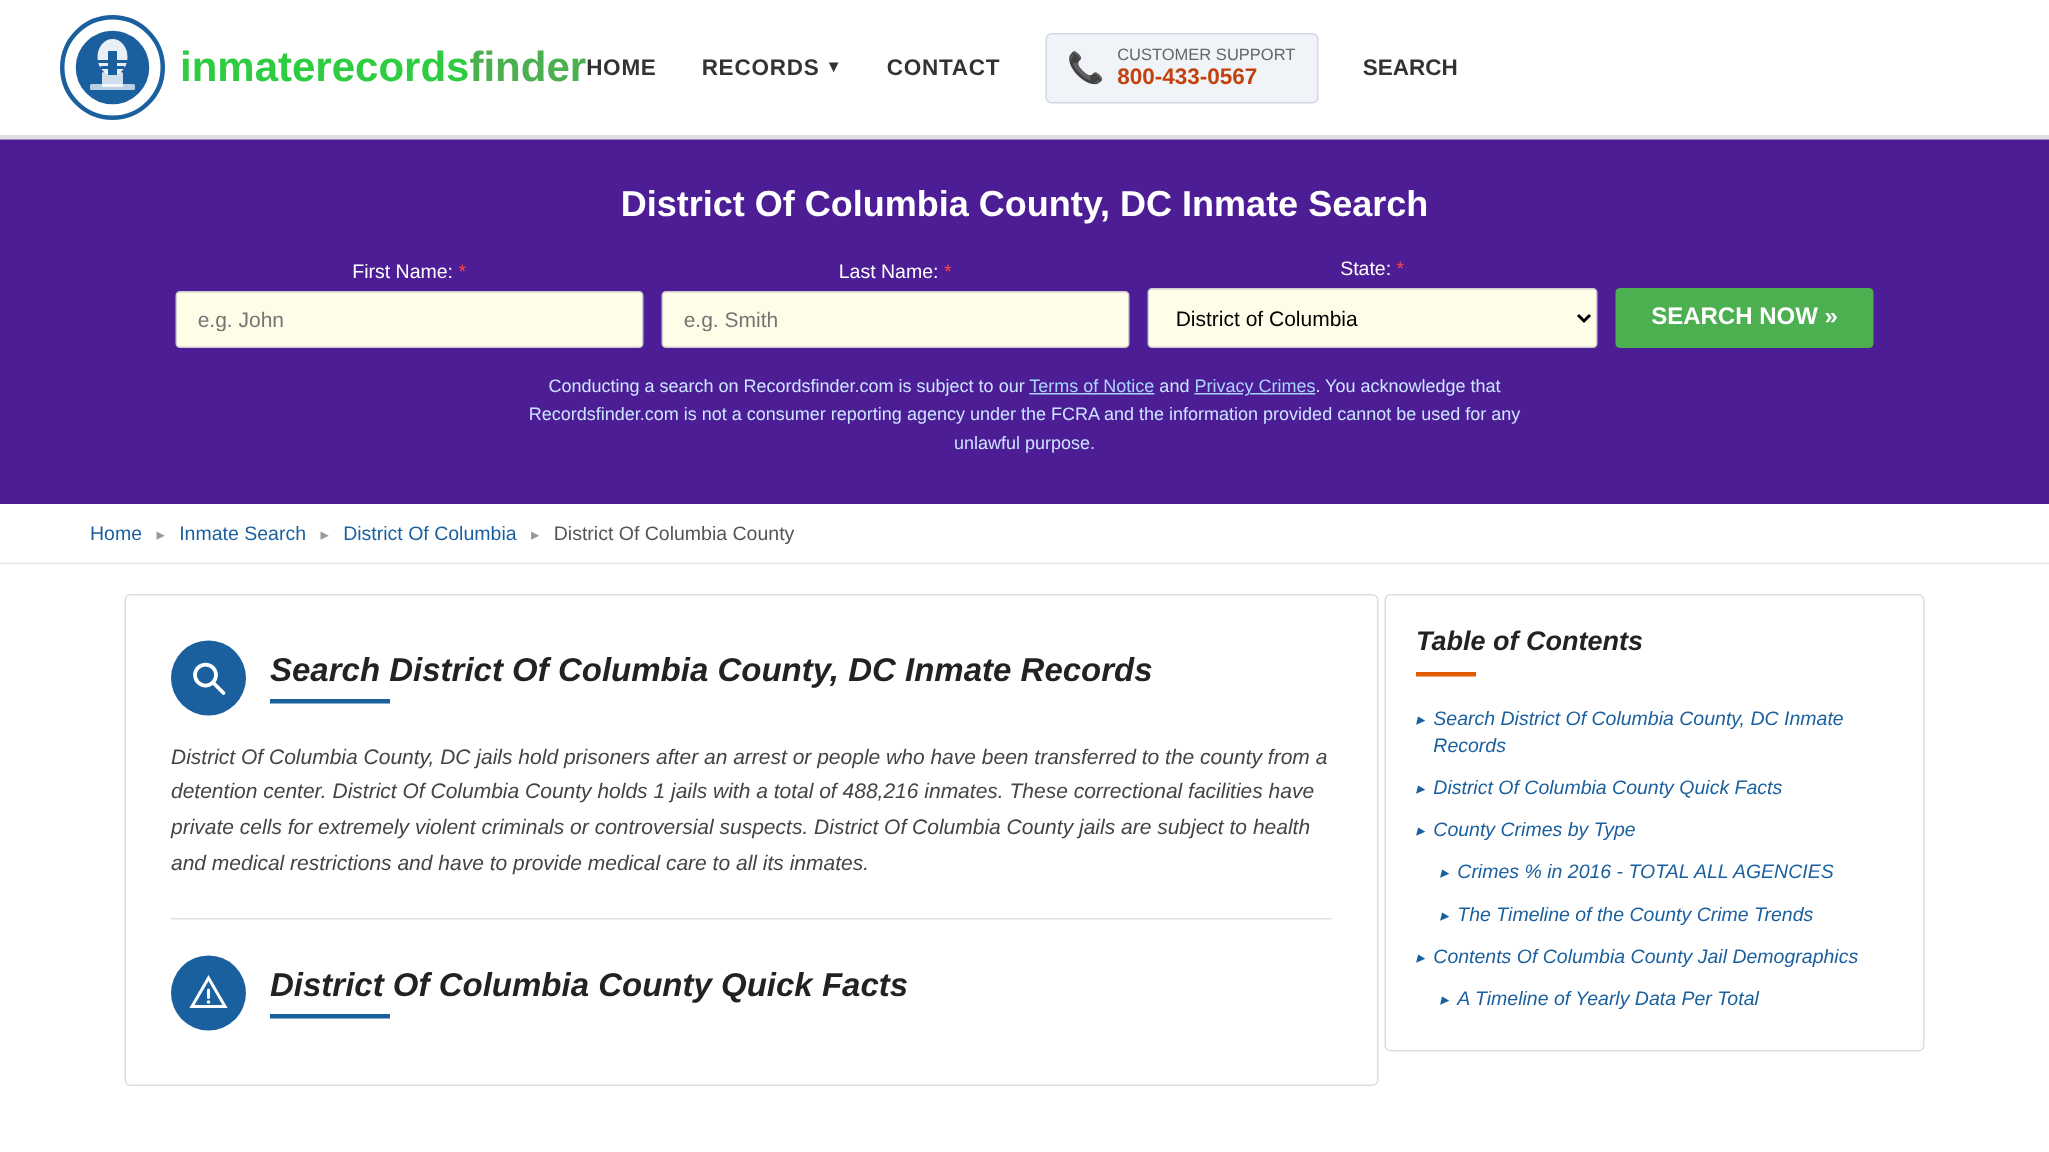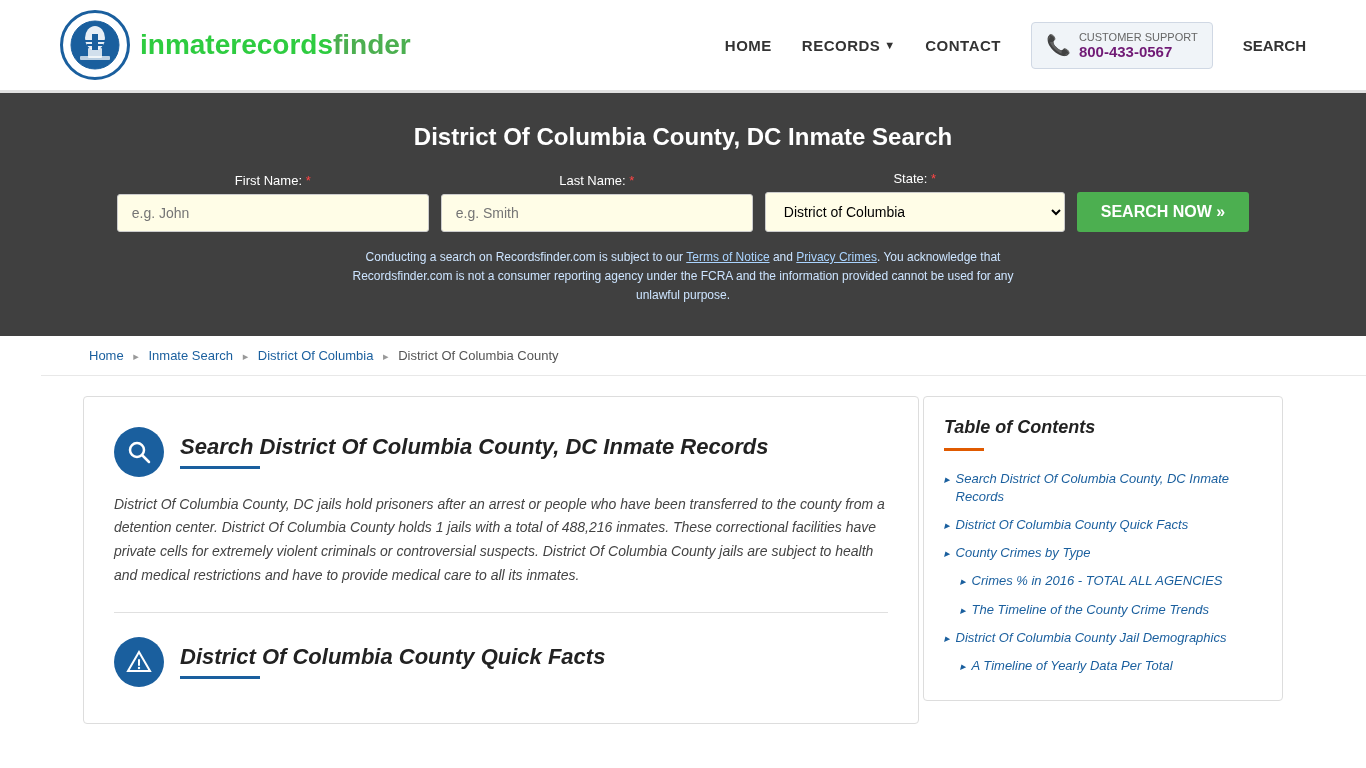--- a/index.html
+++ b/index.html
@@ -2,25 +2,24 @@
 <html><head>
   <meta charset="utf-8">
   <style>
     * { box-sizing: border-box; margin: 0; padding: 0; }
     body { font-family: Arial, sans-serif; font-size: 14px; color: #333; background: #fff; }
 
     
     .header {
       display: flex;
       align-items: center;
-      justify-content: space-between;
-      padding: 10px 60px;
+      justify-content: flex-start;
+      padding: 10px 40px;
       border-bottom: 3px solid #e0e0e0;
       background: #fff;
-      gap: 10px;
     }
     .logo-area {
       display: flex;
       align-items: center;
       gap: 10px;
     }
     .logo-icon {
       width: 70px;
       height: 70px;
       border-radius: 50%;
@@ -60,32 +59,32 @@
       background: #f0f4f8;
       border: 1px solid #d0d8e4;
       border-radius: 4px;
       padding: 8px 14px;
       display: flex;
       align-items: center;
       gap: 8px;
     }
     .support-icon { color: #1a5f9e; font-size: 20px; }
     .support-text { font-size: 11px; color: #666; }
-    .support-number { font-size: 15px; font-weight: bold; color: #701a75; }
+    .support-number { font-size: 15px; font-weight: bold; color: #c2410c; }
     .login-btn {
       font-size: 15px;
       font-weight: bold;
       color: #333;
       cursor: pointer;
       text-decoration: none;
     }
 
     
     .hero {
-      background: #404040;
+      background: #4c1d95;
       padding: 30px 40px;
       text-align: center;
       color: #fff;
     }
     .hero h1 {
       font-size: 24px;
       font-weight: bold;
       margin-bottom: 20px;
     }
     .search-form {
@@ -131,25 +130,24 @@
       font-size: 12px;
       color: #cce4ff;
       max-width: 700px;
       margin: 0 auto;
       line-height: 1.6;
     }
     .hero-disclaimer a { color: #aad4ff; }
 
     
     .breadcrumb {
-      padding: 12px 48px;
+      padding: 12px 60px;
       background: #fff;
       border-bottom: 1px solid #e8e8e8;
       font-size: 13px;
-      margin-left: 41px;
     }
     .breadcrumb a { color: #1a5f9e; text-decoration: none; }
     .breadcrumb-sep { margin: 0 6px; color: #999; font-size: 11px; }
     .breadcrumb-current { color: #555; }
 
     
     .main-layout {
       display: flex;
       max-width: 1280px;
       margin: 20px auto;
@@ -410,21 +408,21 @@
       <div class="toc-item toc-sub">
         <span class="toc-chevron">▸</span>
         <span class="toc-item-text">Crimes % in 2016 - TOTAL ALL AGENCIES</span>
       </div>
       <div class="toc-item toc-sub">
         <span class="toc-chevron">▸</span>
         <span class="toc-item-text">The Timeline of the County Crime Trends</span>
       </div>
       <div class="toc-item">
         <span class="toc-chevron">▸</span>
-        <span class="toc-item-text">District Of Columbia County Jail Demographics</span>
+        <span class="toc-item-text">Contents Of Columbia County Jail Demographics</span>
       </div>
       <div class="toc-item toc-sub">
         <span class="toc-chevron">▸</span>
         <span class="toc-item-text">A Timeline of Yearly Data Per Total</span>
       </div>
     </div>
   </aside>
 
 </div>
 

